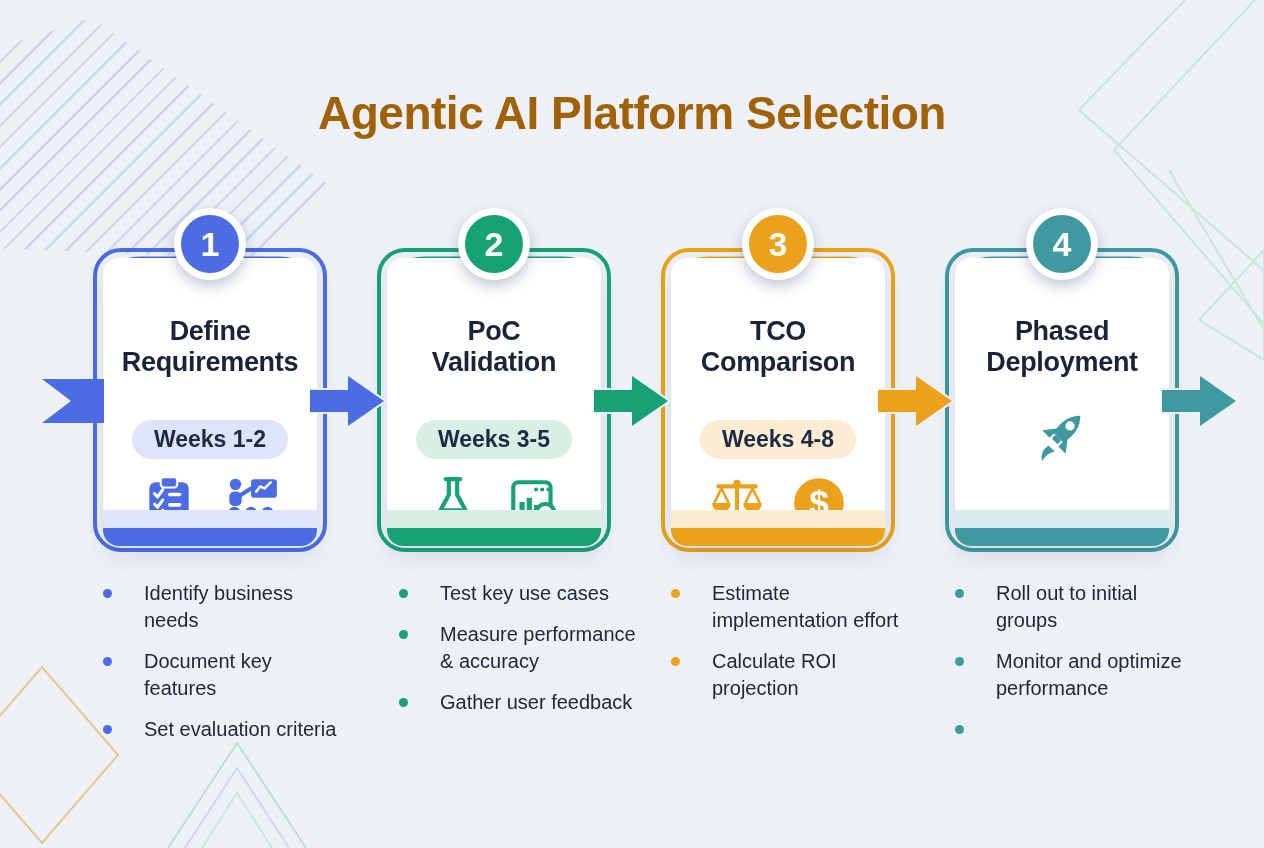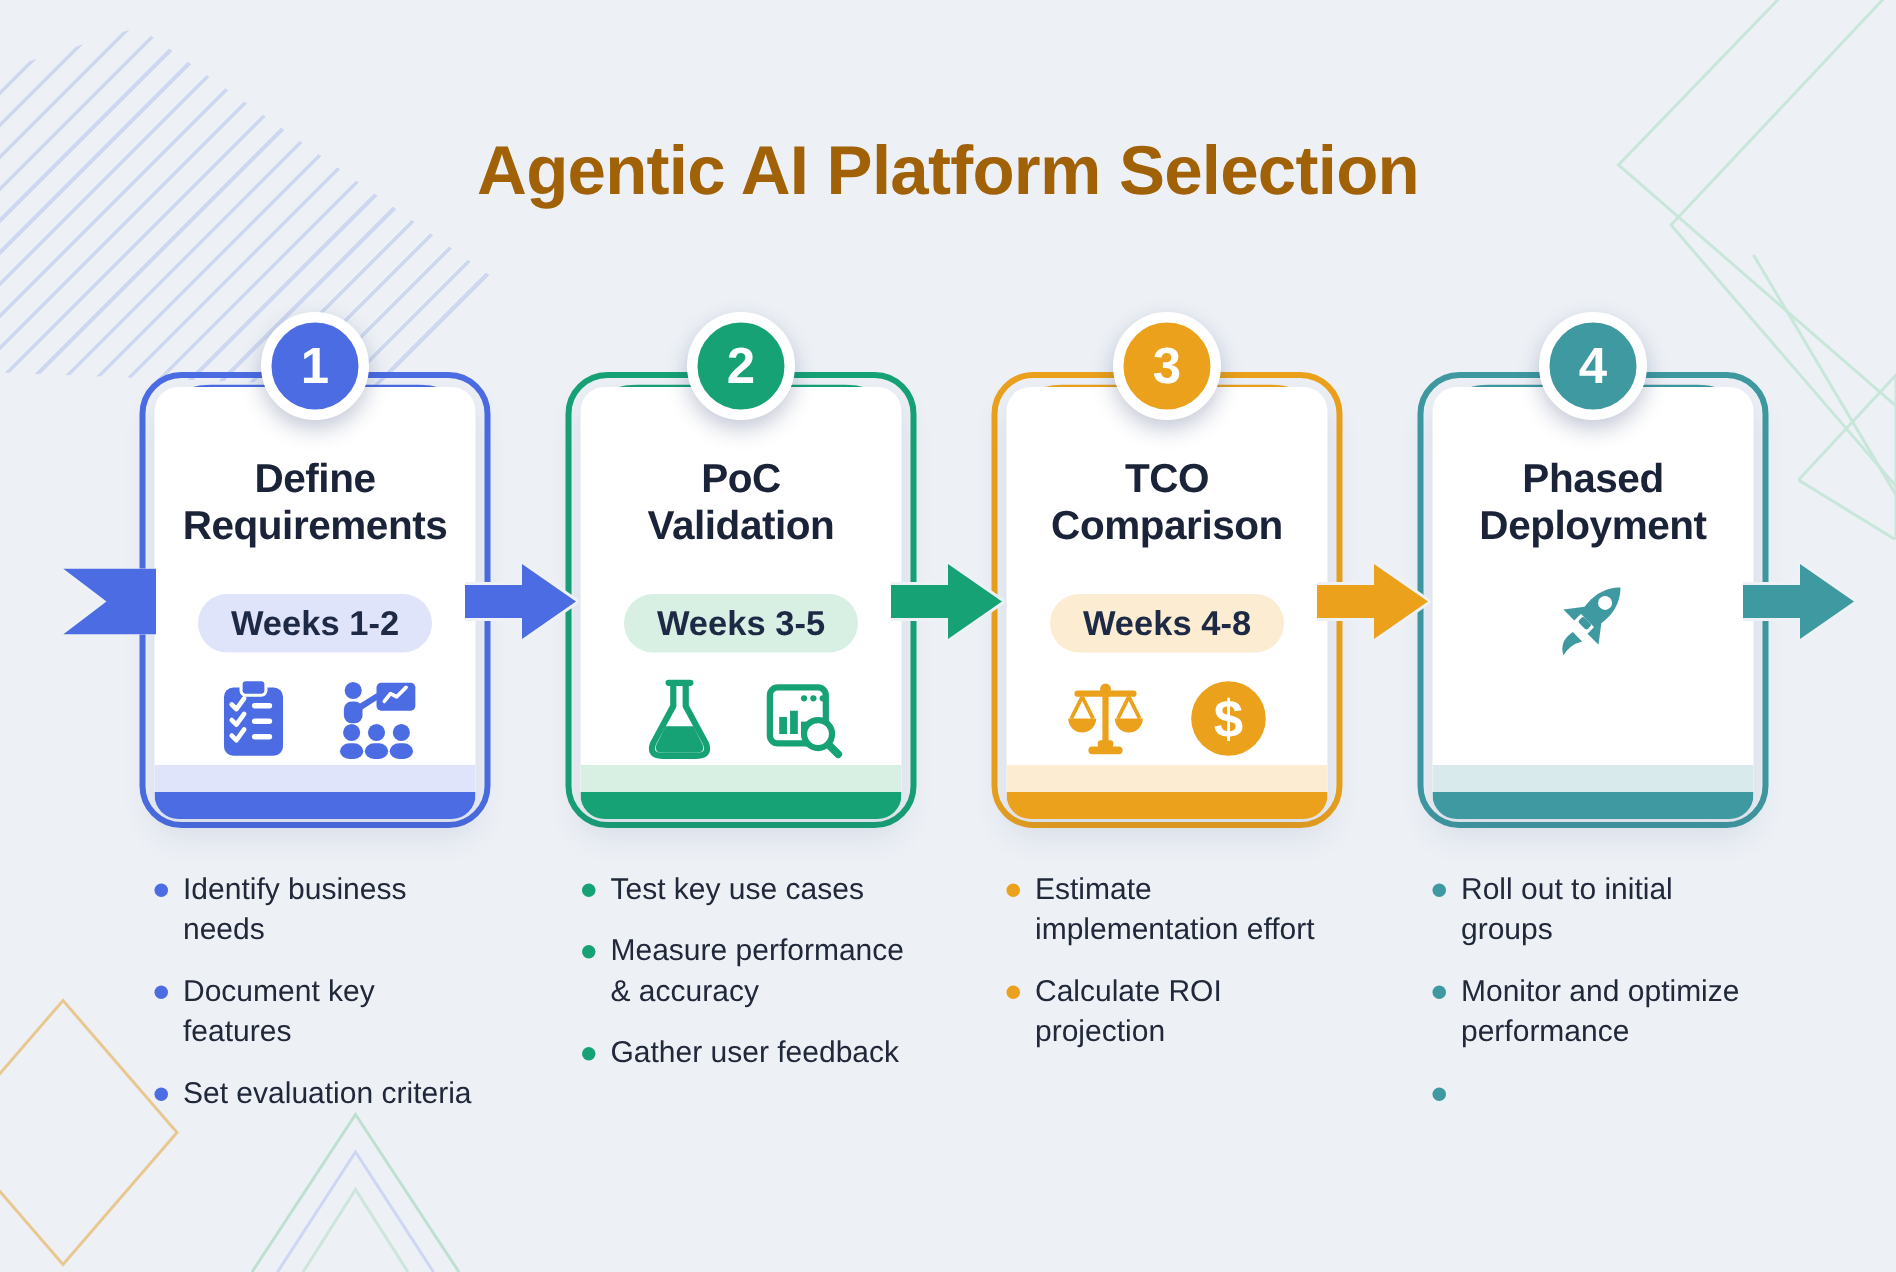--- a/index.html
+++ b/index.html
@@ -36,34 +36,34 @@
   .strip{position:absolute;left:0;right:0;bottom:18px;height:18px;background:var(--tint);}
   .tray{position:absolute;left:0;right:0;bottom:0;height:18px;background:var(--c);border-radius:0 0 12px 12px;}
   .badge{
     position:absolute;top:-44px;left:50%;transform:translateX(-50%);
     width:72px;height:72px;border-radius:50%;background:var(--c);
     border:7px solid #ffffff;box-shadow:0 6px 14px rgba(20,40,90,0.25);
     display:flex;align-items:center;justify-content:center;
     color:#fff;font-size:34px;font-weight:700;z-index:3;
   }
   .card-title{
-    margin:0;font-size:27px;line-height:31px;font-weight:700;color:#1b2339;
+    margin:12px;font-size:27px;line-height:31px;font-weight:700;color:#1b2339;
     text-align:center;white-space:pre-line;letter-spacing:-0.3px;
   }
   .week-pill{
     margin-top:30px;background:var(--tint);border-radius:20px;
     padding:6px 22px;font-size:23px;font-weight:600;color:#1e2a45;
   }
   .icon-row{margin-top:15px;display:flex;gap:24px;align-items:center;color:var(--c);}
   
   .flow{position:absolute;z-index:4;}
   .flow polygon{fill:var(--c);stroke:#eef1f6;stroke-width:4;paint-order:stroke;stroke-linejoin:round;}
   
   .bullets{position:absolute;top:580px;width:262px;}
-  .bullet{display:flex;margin-bottom:14px;font-size:20px;line-height:27px;font-weight:500;color:#20283a;}
+  .bullet{display:flex;margin-bottom:14px;font-size:20px;line-height:27px;font-weight:500;color:#20283a;gap:22px;}
   .dot{flex:none;width:9px;height:9px;border-radius:50%;margin:9px 10px 0 10px;background:var(--c);}
   .bullet-text{white-space:pre-line;}
 </style>
 </head>
 <body>
 
 <div id="stage">
 
   <div class="hatch"></div>
   <svg class="decor-svg" style="right:0;top:0" width="300" height="360" viewBox="0 0 300 360" fill="none" stroke="#c8e6d9" stroke-width="2">
@@ -241,21 +241,21 @@
     <div class="bullet">
         <span class="dot"></span>
         <span class="bullet-text">Document key
 features</span>
       </div>
     <div class="bullet">
         <span class="dot"></span>
         <span class="bullet-text">Set evaluation criteria</span>
       </div>
   </div>
-  <div class="bullets" style="--c:#17a276;left:378px">
+  <div class="bullets" style="--c:#17a276;left:389px">
     <div class="bullet">
         <span class="dot"></span>
         <span class="bullet-text">Test key use cases</span>
       </div>
     <div class="bullet">
         <span class="dot"></span>
         <span class="bullet-text">Measure performance
 &amp; accuracy</span>
       </div>
     <div class="bullet">

